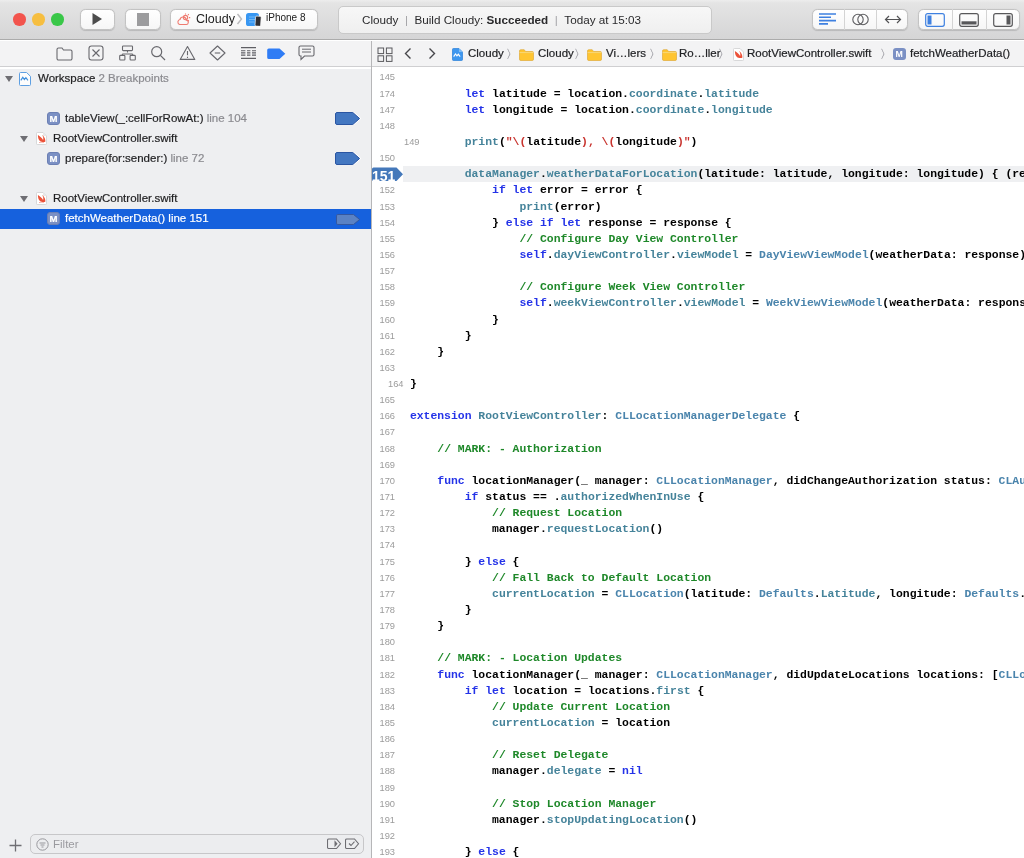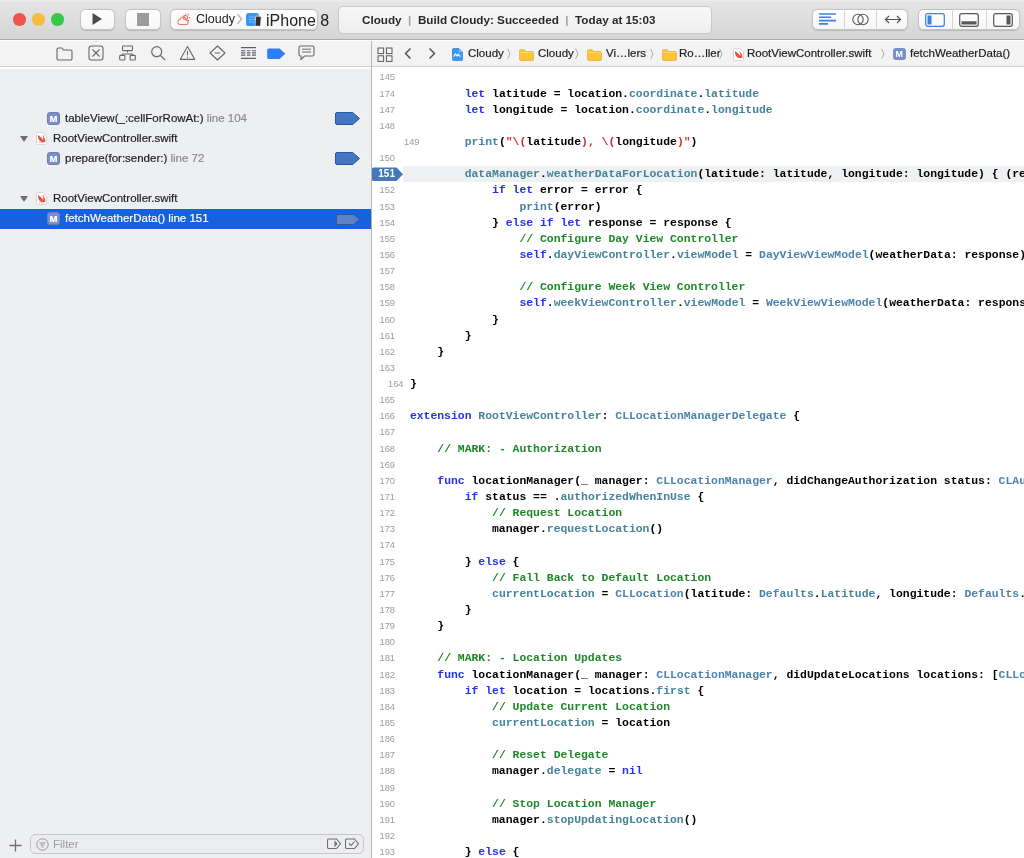--- a/index.html
+++ b/index.html
@@ -78,24 +78,24 @@
   </svg>
 <div class="abs" style="left:196px; top:12px; font-size:12.5px; font-weight:500; color:#212121;">Cloudy</div>
 <svg class="abs" style="left:236px; top:13px;" width="7" height="12" viewBox="0 0 7 12">
     <path d="M1.5 1 L5.5 6 L1.5 11" stroke="#b9b9bb" stroke-width="1.4" fill="none"></path>
   </svg>
 <svg class="abs" style="left:246px; top:12.5px;" width="16" height="13" viewBox="0 0 16 13">
  <rect x="0" y="0" width="13" height="13" rx="2.6" fill="#3897f2"></rect>
  <path d="M3 4 h7 M3 6.5 h6 M3 9 h5" stroke="#79bdf7" stroke-width="0.9"></path>
  <rect x="9.3" y="3.2" width="5.6" height="10" rx="1.2" fill="#2e2e33" stroke="#fafafa" stroke-width="0.7" transform="rotate(4 12 8)"></rect>
 </svg>
-<div class="abs" style="left:266px; top:12px; font-size:16px; font-weight:500; color:#212121;">iPhone 8</div>
+<div class="abs" style="left:266px; top:12px; font-size:10px; font-weight:500; color:#212121;">iPhone 8</div>
 
 <div class="abs" style="left:338px; top:5.5px; width:374px; height:28px; background:linear-gradient(#f7f7f7,#efefef); border:1px solid #c9c9c9; border-radius:5px;"></div>
-<div class="abs" style="left:362px; top:13px; font-size:11.7px; color:#2a2a2c;font-weight:bold;">Cloudy&nbsp; <span style="color:#a2a2a6">|</span> &nbsp;Build Cloudy: <b>Succeeded</b>&nbsp; <span style="color:#a2a2a6">|</span> &nbsp;Today at 15:03</div>
+<div class="abs" style="left:362px; top:13px; font-size:11.7px; color:#2a2a2c;">Cloudy&nbsp; <span style="color:#a2a2a6">|</span> &nbsp;Build Cloudy: <b>Succeeded</b>&nbsp; <span style="color:#a2a2a6">|</span> &nbsp;Today at 15:03</div>
 
 <div class="abs tbtn" style="left:812px; width:96px;"></div>
 <div class="abs" style="left:844px; top:9px; width:1px; height:20.5px; background:#d4d4d4;"></div>
 <div class="abs" style="left:876px; top:9px; width:1px; height:20.5px; background:#d4d4d4;"></div>
 <svg class="abs" style="left:819px; top:13px;" width="18" height="13" viewBox="0 0 18 13">
  <g stroke="#3e80e0" stroke-width="1.6">
       <path d="M0 1h17M0 4.3h12M0 7.6h17M0 10.9h9"></path>
     </g>
   </svg>
 <svg class="abs" style="left:851px; top:12px;" width="19" height="15" viewBox="0 0 19 15">
@@ -226,20 +226,28 @@
 <path d="M0.5 1.5 A1 1 0 0 1 1.5 0.5 H7 L10.5 4 V11.5 A1 1 0 0 1 9.5 12.5 H1.5 A1 1 0 0 1 0.5 11.5 Z" fill="#fff" stroke="#cfcfd1" stroke-width="0.8"></path>
 <path d="M1.9 2.9 c2.5 1.6 4.4 3.4 5.2 5.2 c0.55 -1.35 0.2 -3.4 -1.15 -5 c2 1.25 3.4 3.3 3.4 5.55 c0 0.45 0 0.8 -0.1 1.15 c-0.9 0.55 -3.85 0.7 -5.55 -1 c-1.15 -1.15 -1.8 -3.5 -1.8 -5.9 z" fill="#ec5239"></path>
 <rect x="2.2" y="10" width="6.6" height="1.4" fill="#fff"></rect>
   </svg>
 <div class="jtxt" style="left:747px;">RootViewController.swift</div>
 <div class="jtxt" style="left:880px; color:#9a9aa0;">〉</div>
 <div class="abs" style="left:893px; top:47.5px; width:12.5px; height:12.5px; border-radius:3px; background:#7b90c4; color:#fff; font-size:8.8px; font-weight:bold; text-align:center; line-height:12px;">M</div>
 <div class="jtxt" style="left:910px;">fetchWeatherData()</div>
 
 <div id="sidebar" class="abs">
+<div class="srow" style="top:0;">
+      <div class="tri" style="left:5px;"></div>
+      <svg style="position:absolute; left:19px; top:3px;" width="12" height="14" viewBox="0 0 12 14">
+<path d="M0.5 1.5 A1 1 0 0 1 1.5 0.5 H7.6 L11.5 4.4 V12.5 A1 1 0 0 1 10.5 13.5 H1.5 A1 1 0 0 1 0.5 12.5 Z" fill="#fdfdfd" stroke="#5d9fe2" stroke-width="1"></path>
+<path d="M1.8 8.3 l2 -3 l1.6 2.2 l1.5 -1.8 l2 2.6" fill="none" stroke="#3f8fdd" stroke-width="1.2"></path>
+</svg>
+      <div class="txt" style="left:38px;">Workspace <span class="gray">2 Breakpoints</span></div>
+    </div>
 <div class="srow" style="top:40px;">
       <div class="micon" style="left:47px;">M</div>
       <div class="txt" style="left:65px;">tableView(_:cellForRowAt:) <span class="gray">line 104</span></div>
       <svg class="badge" style="left:335px; top:3.5px;" width="26" height="13" viewBox="0 0 26 13">
 <path d="M2 0.5 H17.8 L24.6 6.5 L17.8 12.5 H2 A1.5 1.5 0 0 1 0.5 11 V2 A1.5 1.5 0 0 1 2 0.5 Z" fill="none" stroke="#ffffff" stroke-width="2.2"></path>
 <path d="M2 0.5 H17.8 L24.6 6.5 L17.8 12.5 H2 A1.5 1.5 0 0 1 0.5 11 V2 A1.5 1.5 0 0 1 2 0.5 Z" fill="#4377c1" stroke="#2a55a2" stroke-width="1"></path>
 </svg>
     </div>
 <div class="srow" style="top:60px;">
       <div class="tri" style="left:20px;"></div>
@@ -352,21 +360,21 @@
       <div style="height:16.15px; line-height:16.15px;">188</div>
       <div style="height:16.15px; line-height:16.15px;">189</div>
       <div style="height:16.15px; line-height:16.15px;">190</div>
       <div style="height:16.15px; line-height:16.15px;">191</div>
       <div style="height:16.15px; line-height:16.15px;">192</div>
       <div style="height:16.15px; line-height:16.15px;">193</div>
     </div>
  <svg id="bp151" width="32" height="15" viewBox="0 0 32 15">
   <path d="M1.5 0.5 H24.5 L31 7.25 L24.5 14 H1.5 A1.5 1.5 0 0 1 0 12.5 V2 A1.5 1.5 0 0 1 1.5 0.5 Z" fill="#4478ba"></path>
  </svg>
- <span style="position:absolute; left:0; top:100.8px; width:23px; text-align:right; color:#fff; font-size:10px; font-weight:bold;">151</span>
+ <span style="position:absolute; left:0; top:100.8px; width:23px; text-align:right; color:#fff; font-size:14px; font-weight:bold;">151</span>
  <div id="code">
 <div></div>
 <div>        <i class="kw">let</i> latitude = location.<i class="pr">coordinate</i>.<i class="pr">latitude</i></div>
 <div>        <i class="kw">let</i> longitude = location.<i class="pr">coordinate</i>.<i class="pr">longitude</i></div>
 <div></div>
 <div>        <i class="pr">print</i>(<i class="st">"\(</i>latitude<i class="st">), \(</i>longitude<i class="st">)"</i>)</div>
 <div></div>
 <div>        <i class="pr">dataManager</i>.<i class="pr">weatherDataForLocation</i>(latitude: latitude, longitude: longitude) { (response, error) in</div>
 <div>            <i class="kw">if</i> <i class="kw">let</i> error = error {</div>
 <div>                <i class="pr">print</i>(error)</div>

